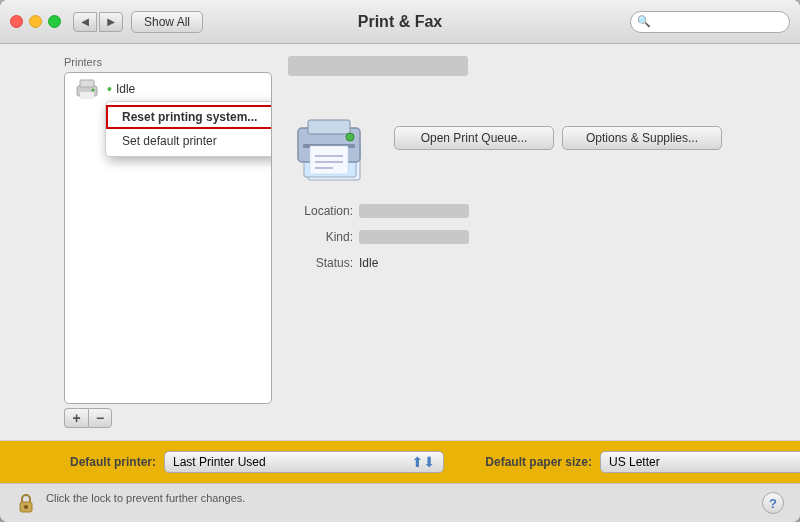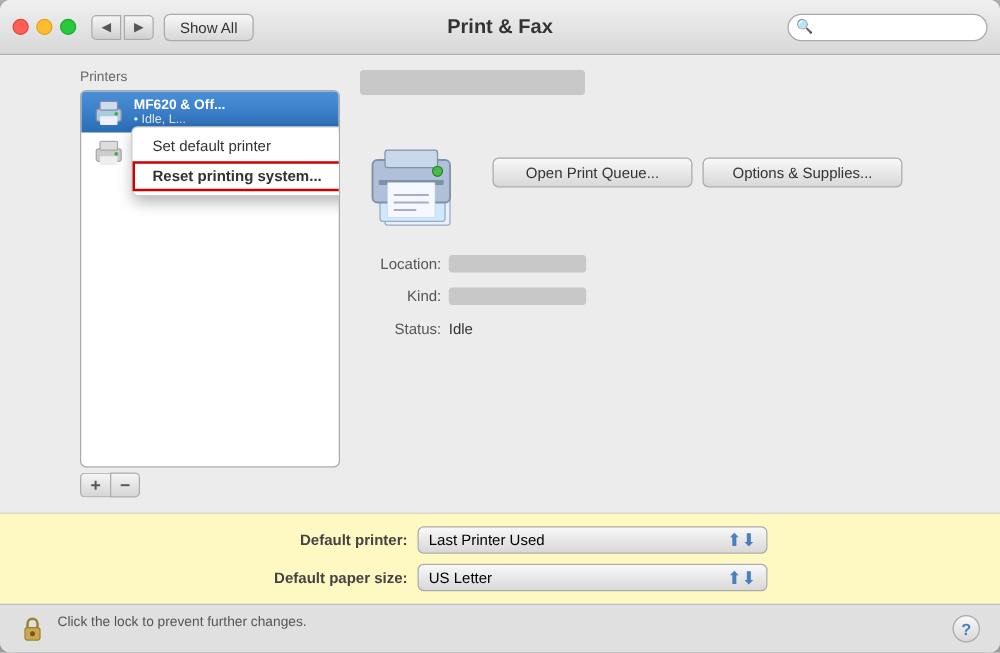--- a/index.html
+++ b/index.html
@@ -314,24 +314,24 @@
       height: 14px;
       background: #c8c8c8;
       border-radius: 3px;
       width: 110px;
     }
 
     
     .bottom-section {
       padding: 10px 16px;
       display: flex;
-      flex-direction: column;
+      flex-direction: row;
       gap: 8px;
       border-top: 1px solid #d0d0d0;
-      background: #fef9c3;
+      background: #eab308;
     }
 
     .bottom-row {
       display: flex;
       align-items: center;
       justify-content: center;
       gap: 8px;
     }
 
     .bottom-label {
@@ -420,36 +420,24 @@
       <input class="search-input" type="text" placeholder="" style="">
     </div>
   </div>
 
   <div class="main-content">
 
     <div class="printers-panel">
       <div class="printers-label">Printers</div>
       <div class="printers-list">
 
-        <div class="printer-item selected">
-          <svg class="printer-icon" viewBox="0 0 28 22" fill="none">
-            <rect x="4" y="8" width="20" height="10" rx="2" fill="#acd" stroke="#88a" stroke-width="1"></rect>
-            <rect x="7" y="2" width="14" height="7" rx="1" fill="#cde" stroke="#88a" stroke-width="1"></rect>
-            <rect x="7" y="14" width="14" height="7" rx="1" fill="#eef"></rect>
-            <circle cx="20" cy="12" r="1.5" fill="#4a4"></circle>
-          </svg>
-          <div>
-            <div style="color:white;font-size:11px;font-weight:bold;">MF620 &amp; Off...</div>
-            <div style="color:rgba(255,255,255,0.85);font-size:10px;">• Idle, L...</div>
-          </div>
-        </div>
 
         <div class="context-menu">
+          <div class="context-menu-item highlighted">Reset printing system...</div>
           <div class="context-menu-item">Set default printer</div>
-          <div class="context-menu-item highlighted">Reset printing system...</div>
         </div>
 
         <div class="printer-item">
           <svg class="printer-icon" viewBox="0 0 28 22" fill="none">
             <rect x="4" y="8" width="20" height="10" rx="2" fill="#ccc" stroke="#aaa" stroke-width="1"></rect>
             <rect x="7" y="2" width="14" height="7" rx="1" fill="#ddd" stroke="#aaa" stroke-width="1"></rect>
             <rect x="7" y="14" width="14" height="7" rx="1" fill="#eee"></rect>
             <circle cx="20" cy="12" r="1.5" fill="#4a4"></circle>
           </svg>
           <div>

